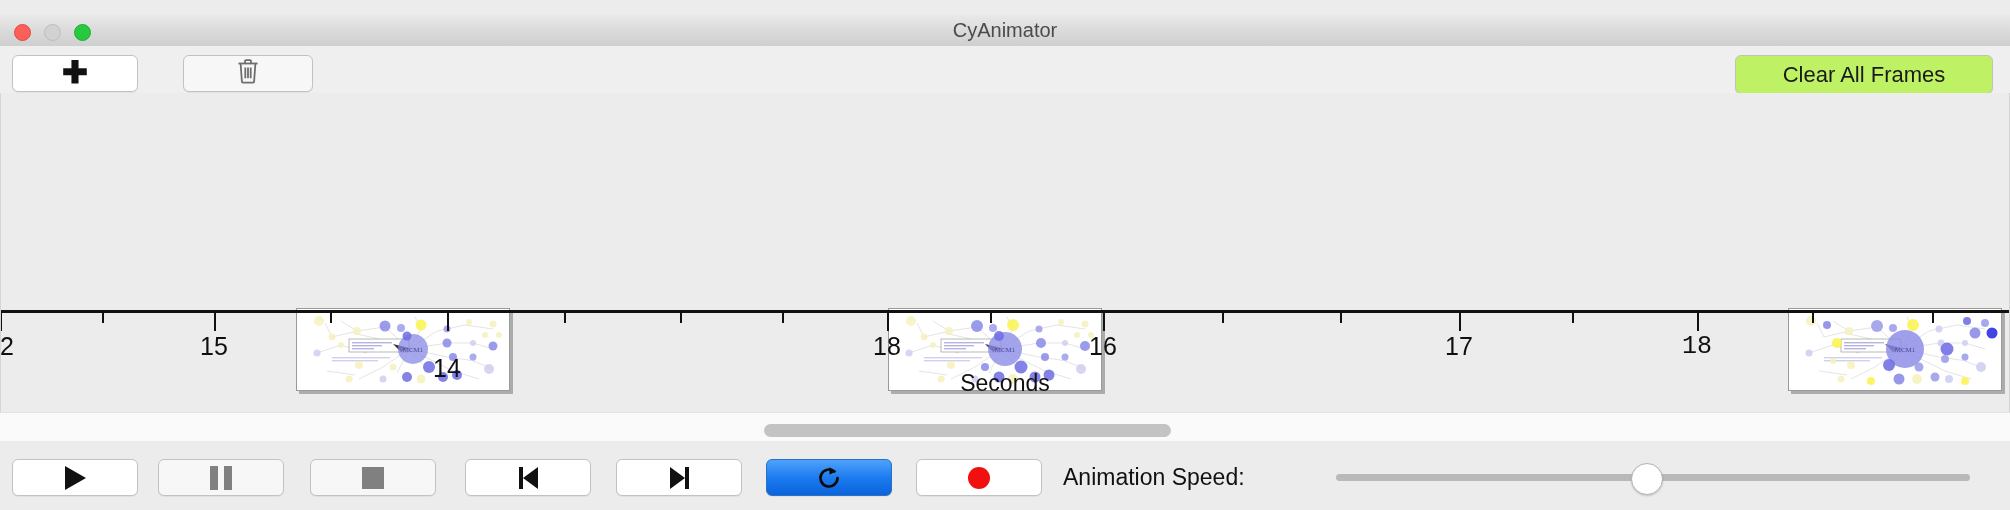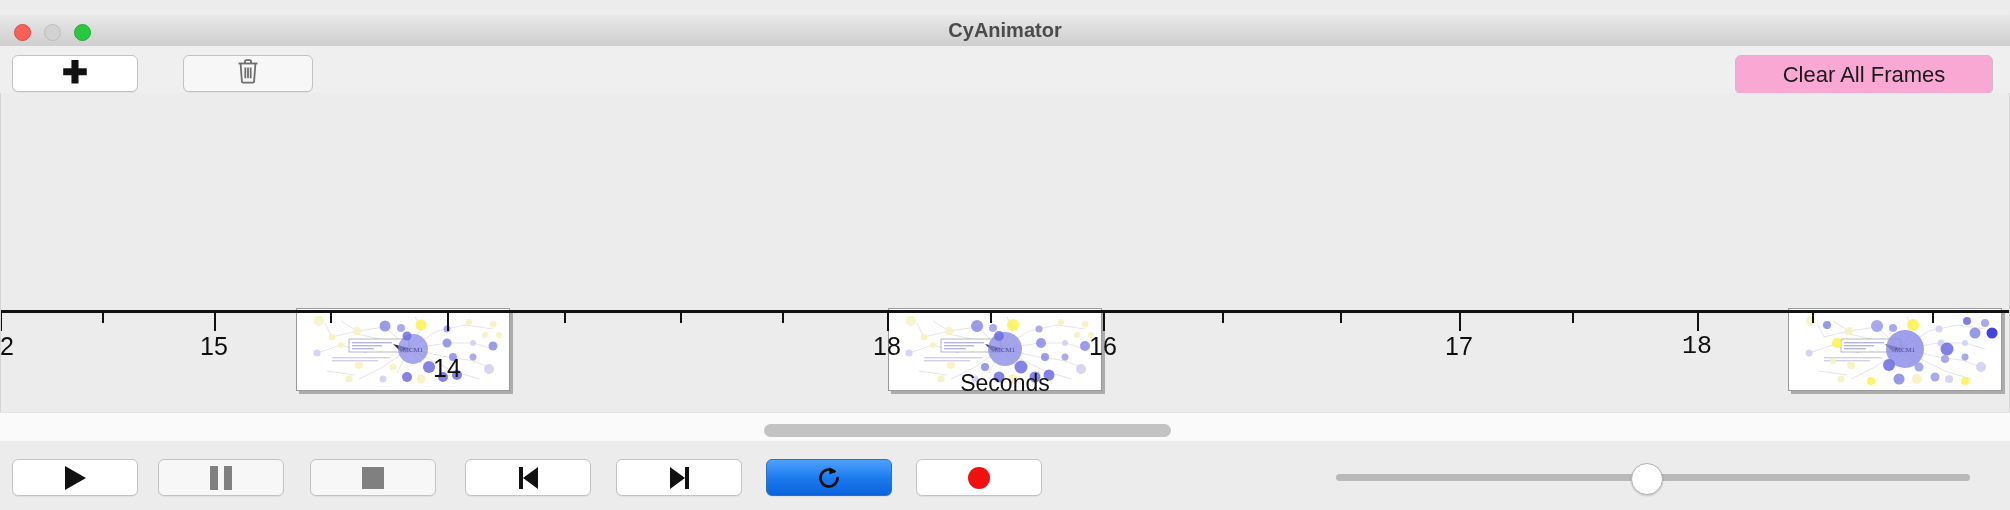--- a/index.html
+++ b/index.html
@@ -40,41 +40,41 @@
     background: linear-gradient(180deg, #e9e9e9 0%, #d8d8d8 60%, #cfcfcf 100%);
     border-bottom: 1px solid #b3b3b3;
   }
   .traffic { position: absolute; top: 9px; width: 15px; height: 15px; border-radius: 50%; }
   .tl-close { left: 14px; background: #fc6058; border: 1px solid #e04940; }
   .tl-min   { left: 44px; background: #d2d2d2; border: 1px solid #bdbdbd; }
   .tl-max   { left: 74px; background: #28c840; border: 1px solid #1faf33; }
   .win-title {
     position: absolute; left: 0; top: 0; width: 2010px; height: 31px;
     line-height: 31px; text-align: center;
-    font-size: 20px; color: #4b4b4b; font-weight: bold;
+    font-size: 20px; color: #4b4b4b;
   }
 
   
   .toolbar {
     position: absolute; left: 0; top: 46px; width: 2010px; height: 47px;
     background: #efefef;
     border-bottom: 1px solid #c6c6c6;
   }
   .tb-btn {
     position: absolute; border-radius: 6px;
     border: 1px solid #c2c2c2;
     display: flex; align-items: center; justify-content: center;
     box-sizing: border-box;
     box-shadow: 0 1px 0 rgba(0,0,0,.05);
   }
   .tb-add  { left: 12px;  top: 55px; width: 126px; height: 37px; background: #ffffff; }
   .tb-del  { left: 183px; top: 55px; width: 130px; height: 37px; background: #f7f7f7; }
   .tb-clear{
     left: 1735px; top: 55px; width: 258px; height: 39px;
-    background: #f9a8d4;
+    background: #bef264;
     font-size: 22px; color: #1a1a1a;
   }
   .plus-glyph { font-size: 31px; font-weight: 700; color: #111; line-height: 1; margin-top: -3px; }
 
   
   .timeline {
     position: absolute; left: 0; top: 93px; width: 2010px; height: 319px;
     background: #ececec;
     overflow: hidden;
   }
@@ -455,16 +455,17 @@
       <svg width="28" height="28" viewBox="0 0 28 28" fill="none" stroke="#0a0a0a" stroke-width="2.6" stroke-linecap="round">
         <path d="M22.5 14a8.5 8.5 0 1 1-3.1-6.6"></path>
         <path d="M14.2 3.2 L21.2 7.6 L14.6 10.4 Z" fill="#0a0a0a" stroke="none"></path>
       </svg>
     </span>
   </div>
   <div class="ctl ctl-enabled c-record">
     <span class="gl-record"></span>
   </div>
 
+  <div class="speed-label">Animation Speed:</div>
   <div class="slider-track"></div>
   <div class="slider-thumb"></div>
 
 </div>
 
 </body></html>

